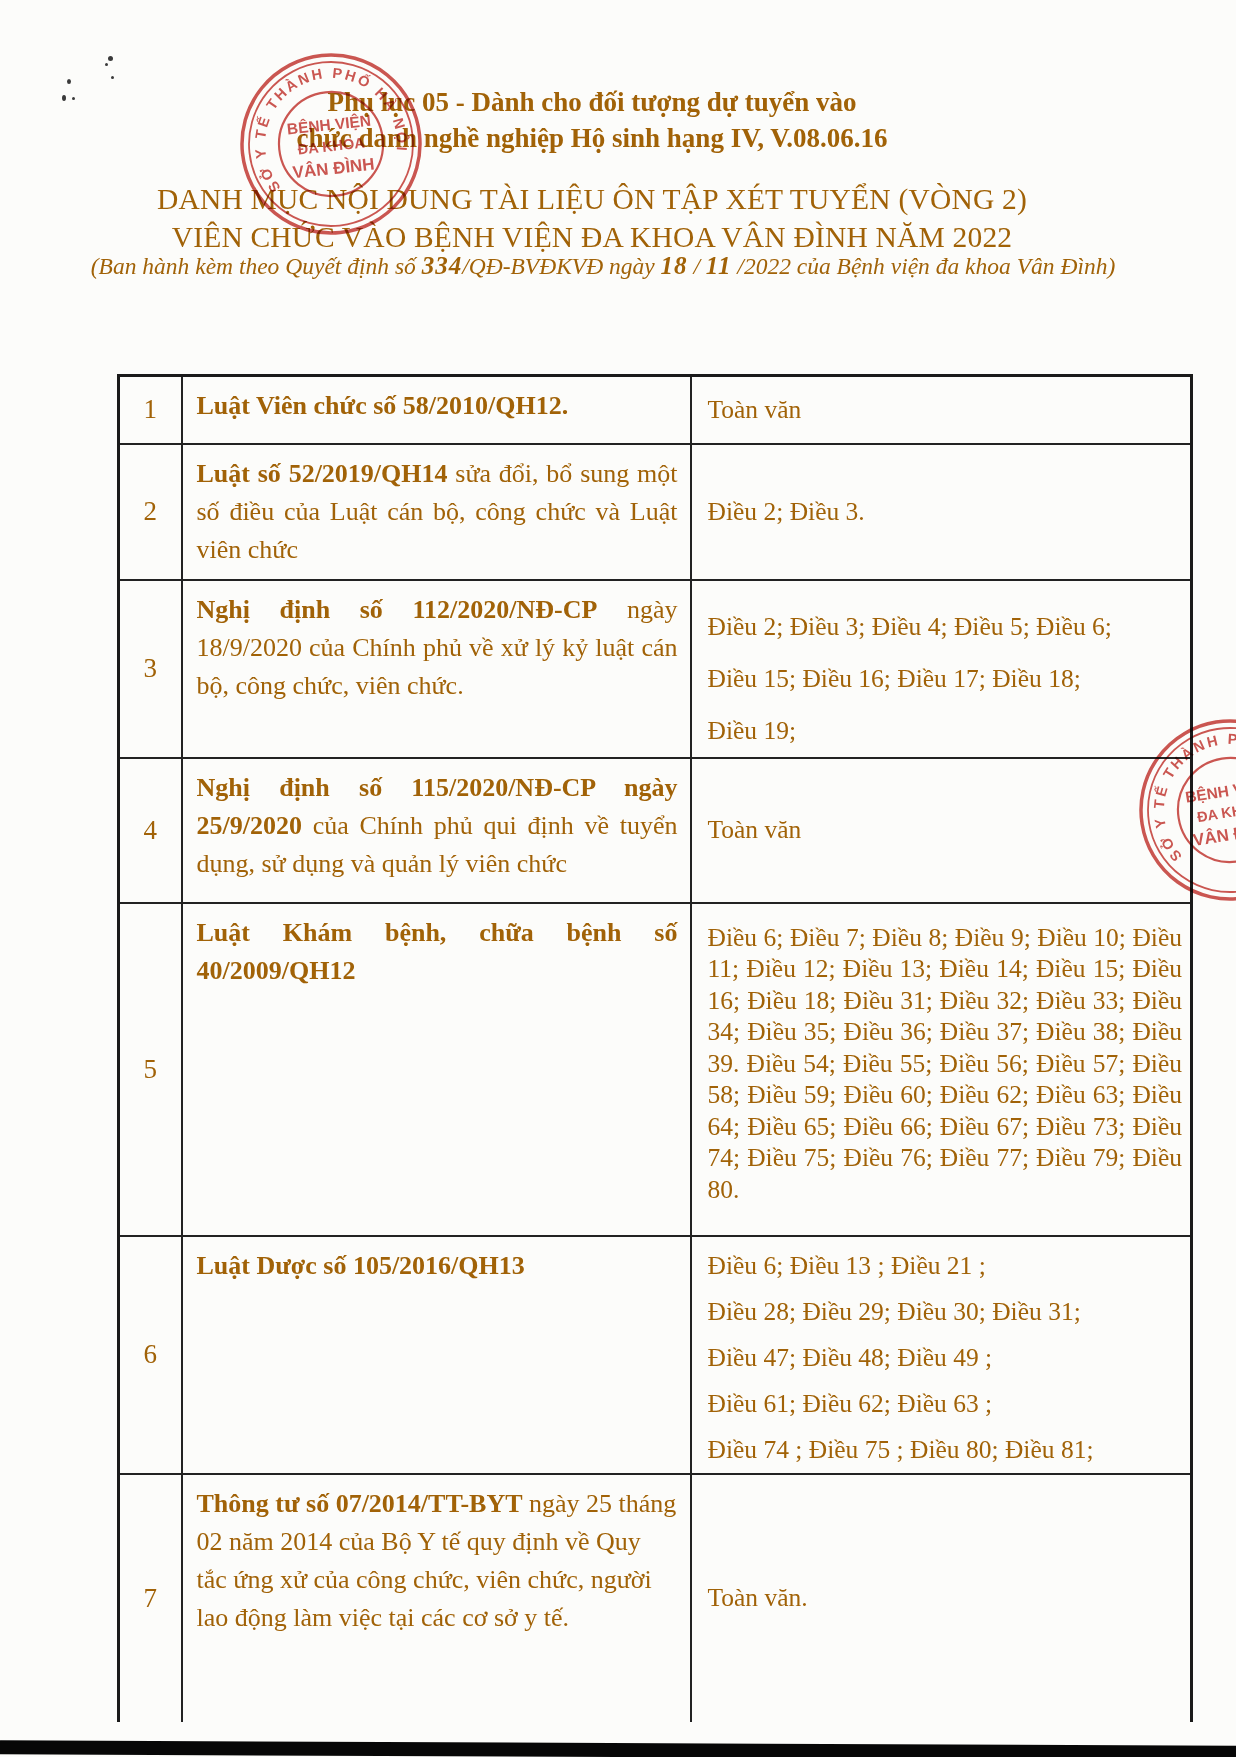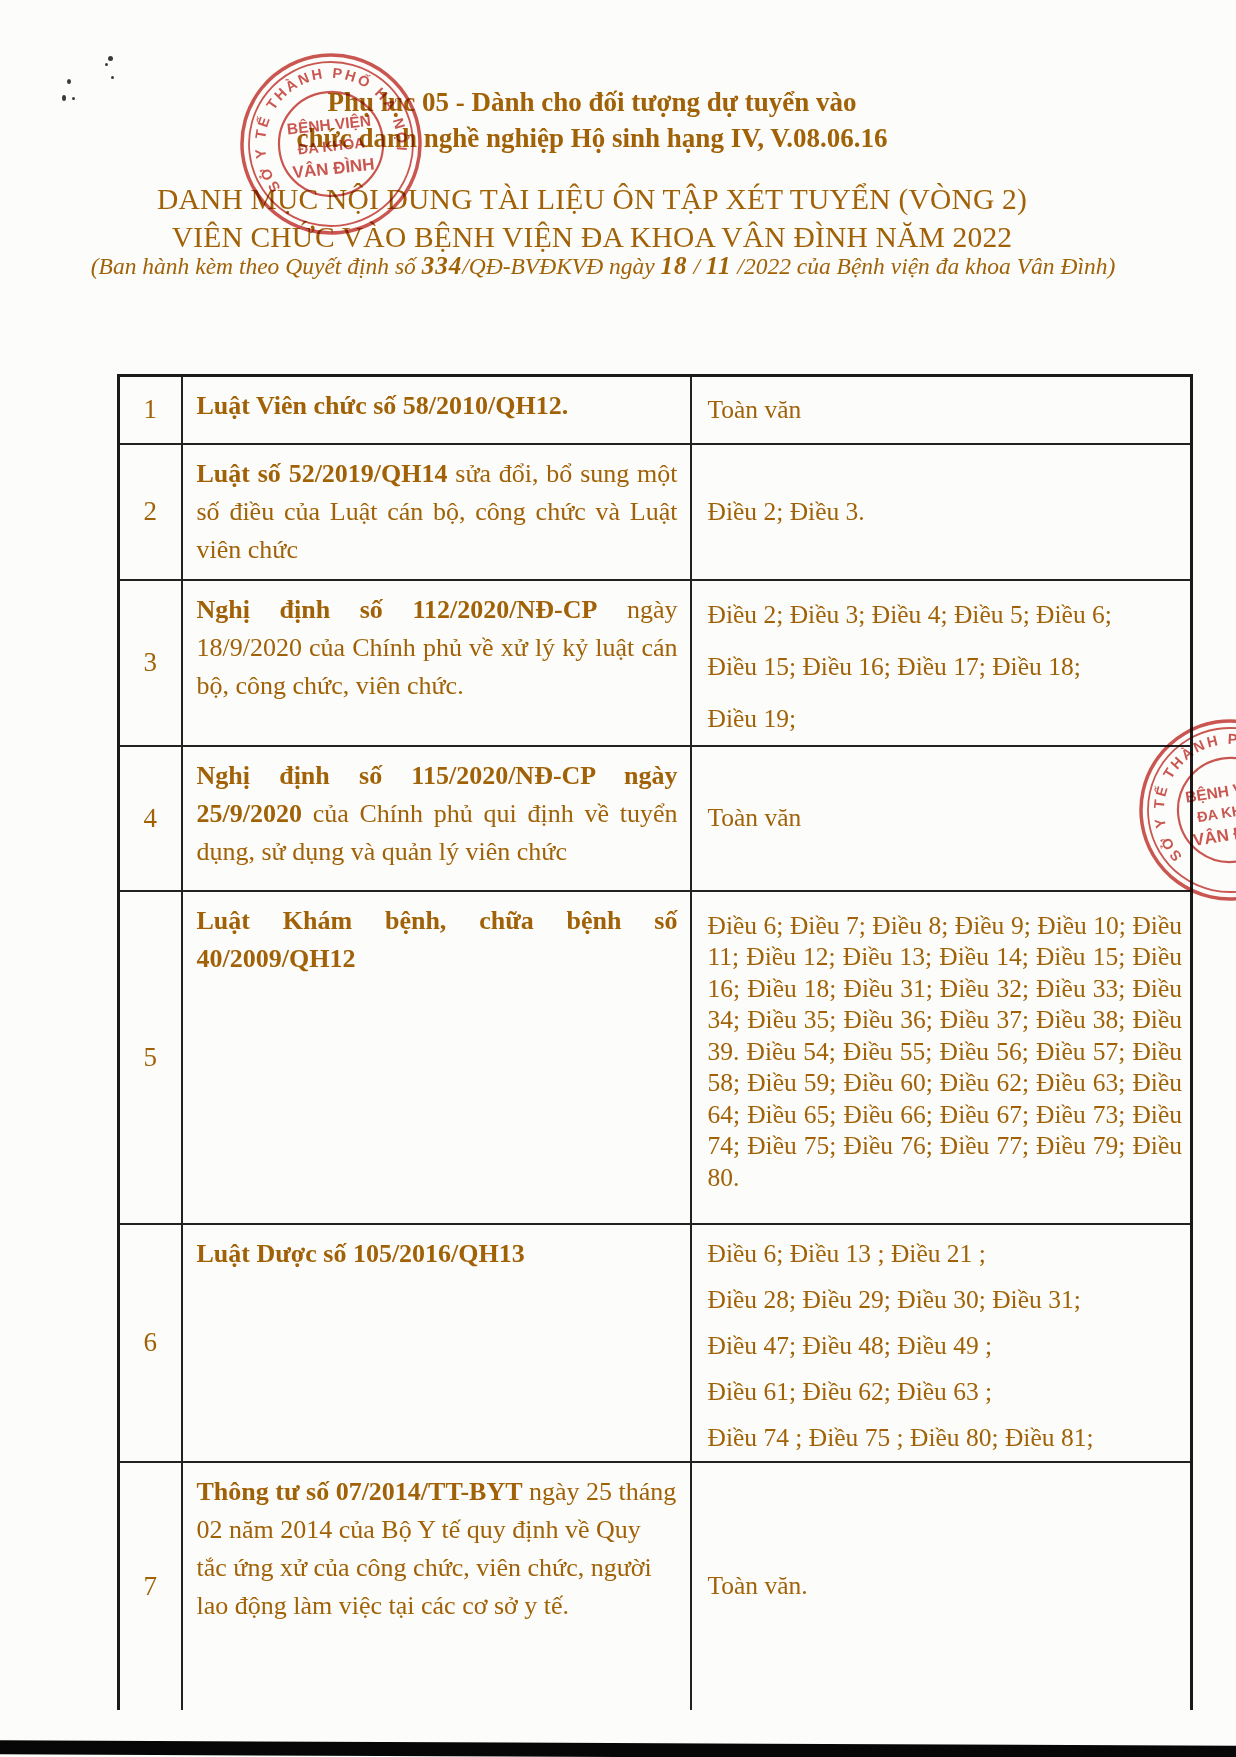--- a/index.html
+++ b/index.html
@@ -33,21 +33,21 @@
   .doc-table tr.r6{height:224px;}
   .doc-table tr.r7{height:248px;}
   .doc-table tr.r7 td{border-bottom:none;}
   .doc-table th{font-size:27px;font-weight:bold;text-align:center;vertical-align:middle;border-bottom:3px solid #1a1a1a;}
   td.tt{font-size:27px;text-align:center;vertical-align:middle;}
   td.doc{font-size:26px;line-height:38px;vertical-align:top;padding:10px 12px 0 14px;text-align:justify;}
   td.doc .b{font-weight:bold;text-align:center;}
   tr.r7 td.doc{text-align:left;}
   td.content{font-size:25.5px;vertical-align:middle;padding:0 8px 0 16px;}
   td.content.top{vertical-align:top;}
-  tr.r3 td.content{padding-top:8px;}
+  tr.r3 td.content{padding-top:20px;}
   tr.r3 .cl{line-height:52px;}
   tr.r5 td.content{padding-top:18px;line-height:31.5px;text-align:justify;}
   tr.r6 td.content{padding-top:6px;}
   tr.r6 .cl{line-height:46px;}
   
   .stamp{position:absolute;width:190px;height:190px;mix-blend-mode:multiply;opacity:.88;}
   .stamp-left{left:236px;top:49px;transform:rotate(-6deg);}
   .stamp-right{left:1135px;top:715px;transform:rotate(-9deg);}
   .stamp svg{width:100%;height:100%;}
   

